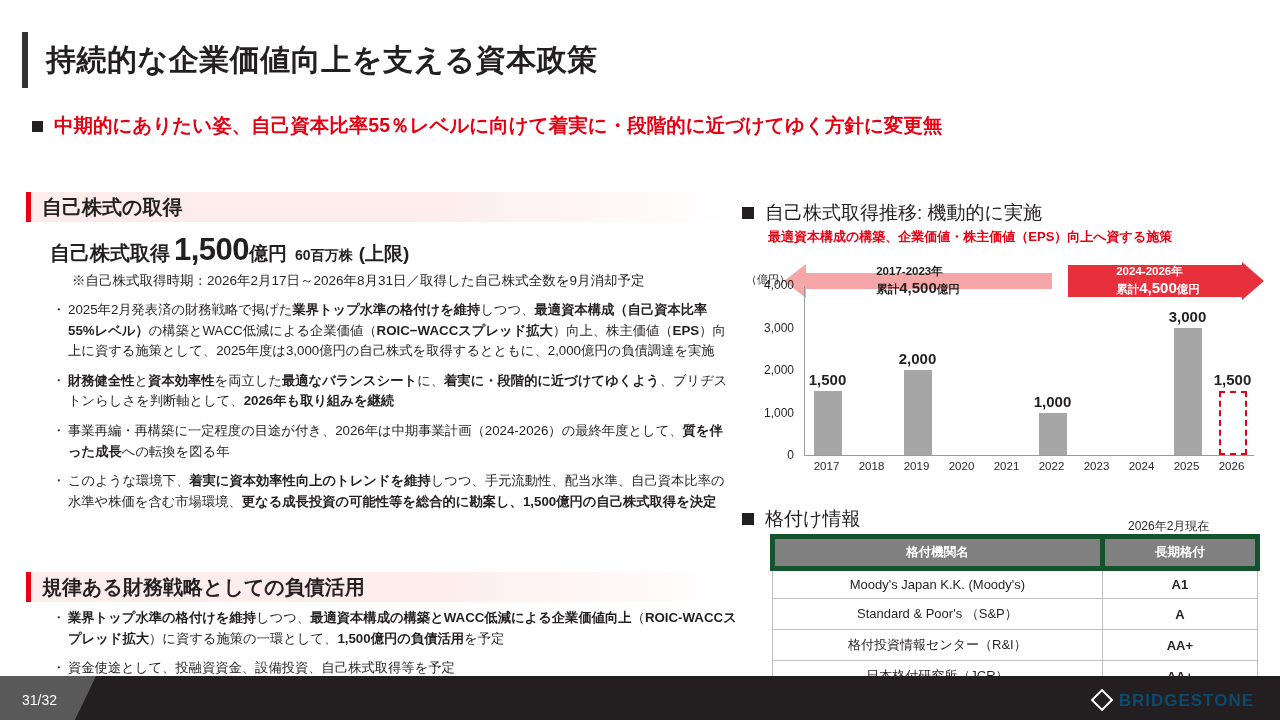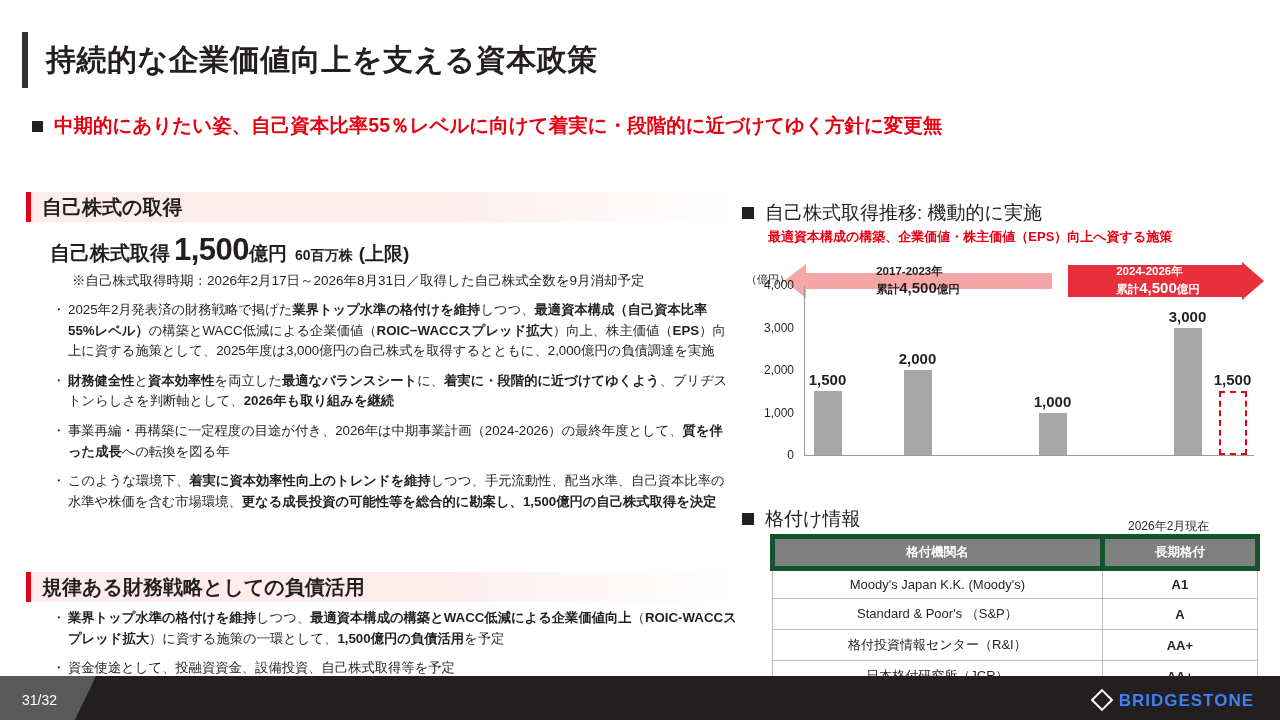--- a/index.html
+++ b/index.html
@@ -84,21 +84,21 @@
   table.rating { position:absolute; left:770px; top:534px; width:490px; border-collapse:collapse; }
   table.rating th { background:#808080; color:#ffffff; font-size:12.5px; font-weight:bold; padding:5px 0; border:5px solid #14532d; }
   table.rating td { font-size:13px; text-align:center; padding:6px 0; border:1px solid #bfbfbf; }
   table.rating td.bold { font-weight:bold; }
 
   
   .footer { position:absolute; left:0; top:676px; width:1280px; height:44px; background:#231f20; }
   .pagetab { position:absolute; left:0; top:676px; width:96px; height:44px; background:#595959;
              clip-path:polygon(0 0, 100% 0, 78% 100%, 0 100%); }
   .pagenum { position:absolute; left:22px; top:692px; color:#ffffff; font-size:14px; }
-  .brand { position:absolute; right:26px; top:690px; color:#3b82f6; font-size:17px; font-weight:bold; letter-spacing:1px; }
+  .brand { position:absolute; right:26px; top:690px; color:#0c4a6e; font-size:17px; font-weight:bold; letter-spacing:1px; }
   .brand .mark { display:inline-block; width:16px; height:16px; border:2px solid #ffffff; transform:rotate(45deg); margin-right:9px; position:relative; top:2px; }
 </style>
 </head>
 <body>
 
 <div class="slide">
 
   <div class="title-wrap">
     <div class="title-bar"></div>
     <div class="title-text">持続的な企業価値向上を支える資本政策</div>
@@ -177,20 +177,32 @@
         <div class="bar-val" style="left: -9.5px; top: 85.25px;">1,500</div>
         <div class="bar" style="left: 98.5px; height: 85px;"></div>
         <div class="bar-val" style="left: 80.5px; top: 64px;">2,000</div>
         <div class="bar" style="left: 233.5px; height: 42.5px;"></div>
         <div class="bar-val" style="left: 215.5px; top: 106.5px;">1,000</div>
         <div class="bar" style="left: 368.5px; height: 127.5px;"></div>
         <div class="bar-val" style="left: 350.5px; top: 21.5px;">3,000</div>
         <div class="bar-dashed" style="left: 413.5px; height: 63.75px;"></div>
         <div class="bar-val" style="left: 395.5px; top: 85.25px;">1,500</div>
       </div>
+    <div class="xlab" id="xlab">
+        <span>2017</span>
+        <span>2018</span>
+        <span>2019</span>
+        <span>2020</span>
+        <span>2021</span>
+        <span>2022</span>
+        <span>2023</span>
+        <span>2024</span>
+        <span>2025</span>
+        <span>2026</span>
+      </div>
   </div>
 
   <div class="rhead" id="rhead2">
     <span class="sq"></span>
     <span class="tx">格付け情報</span>
   </div>
   <div class="rdate">2026年2月現在</div>
 
   <table class="rating">
     <thead>

